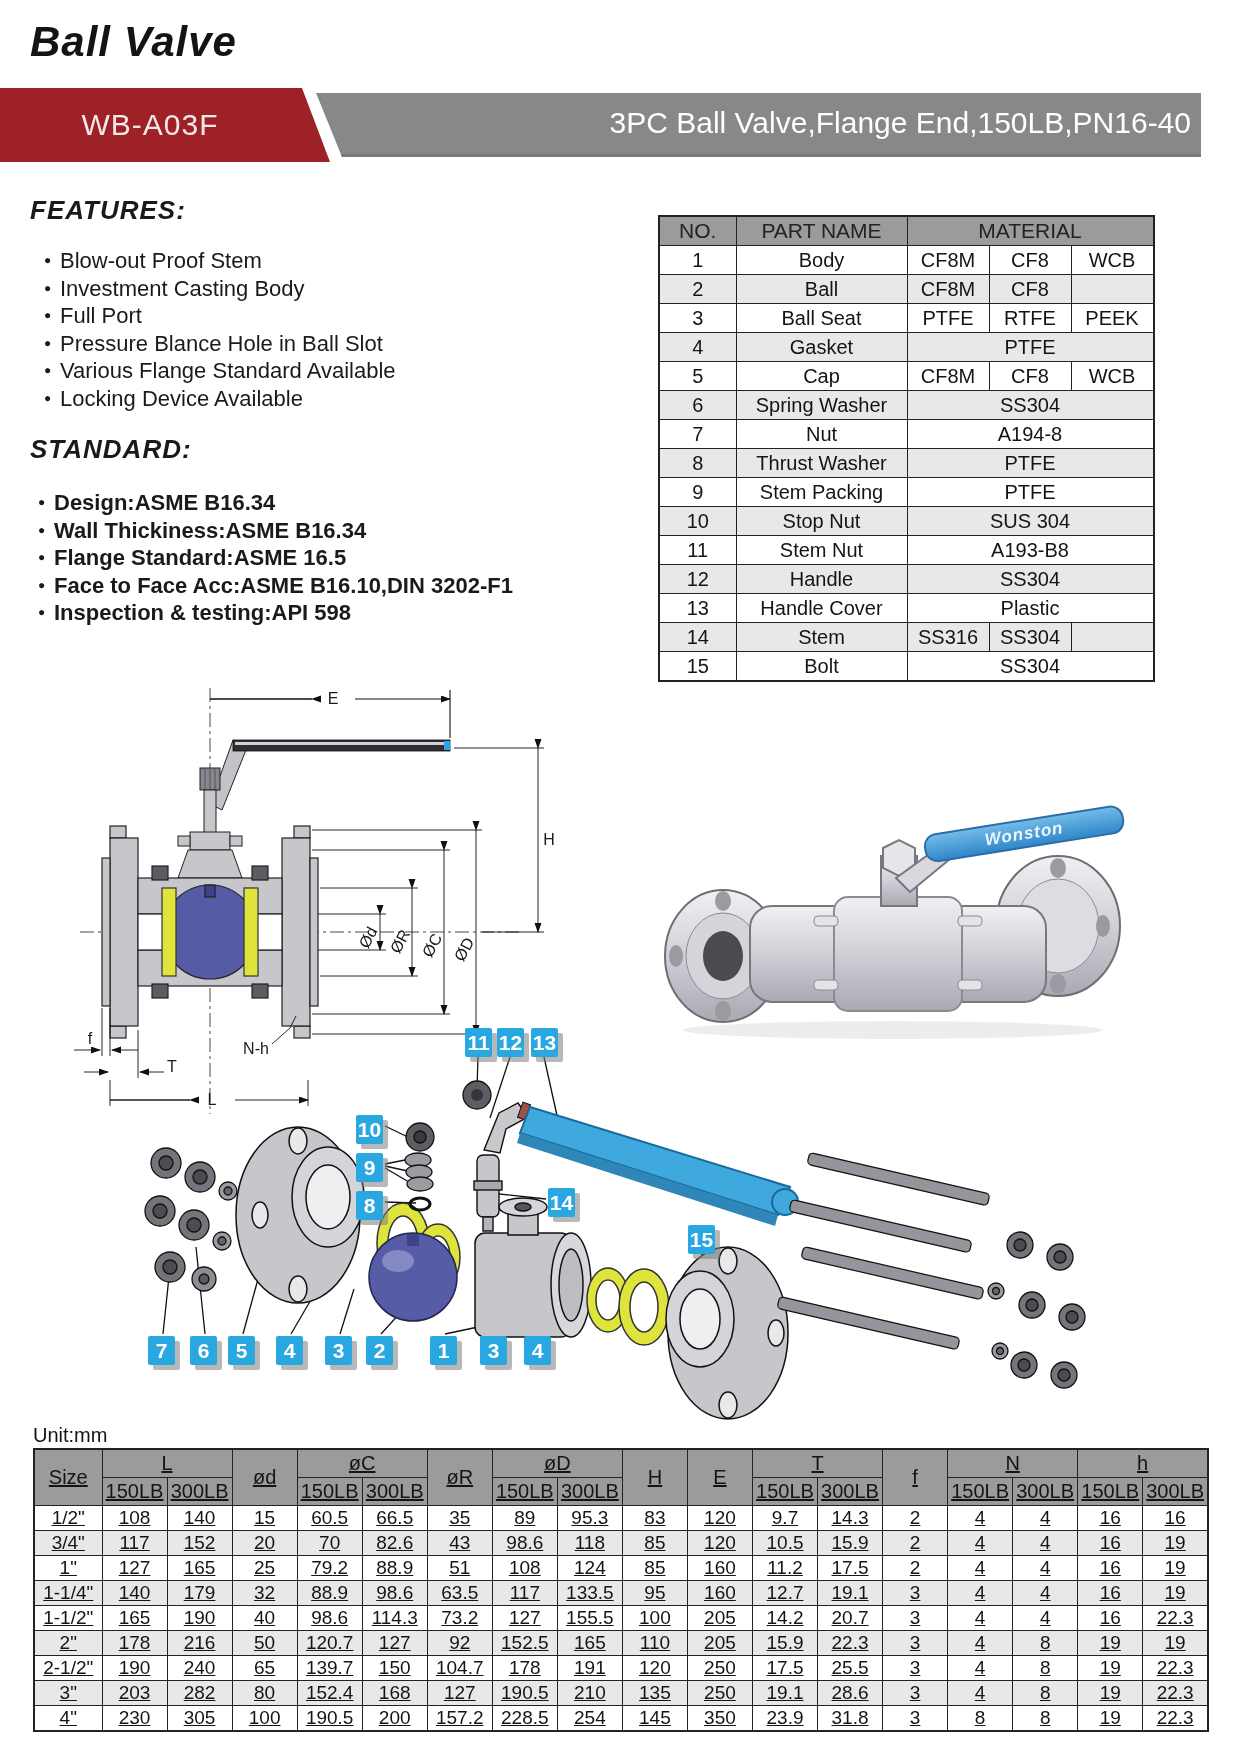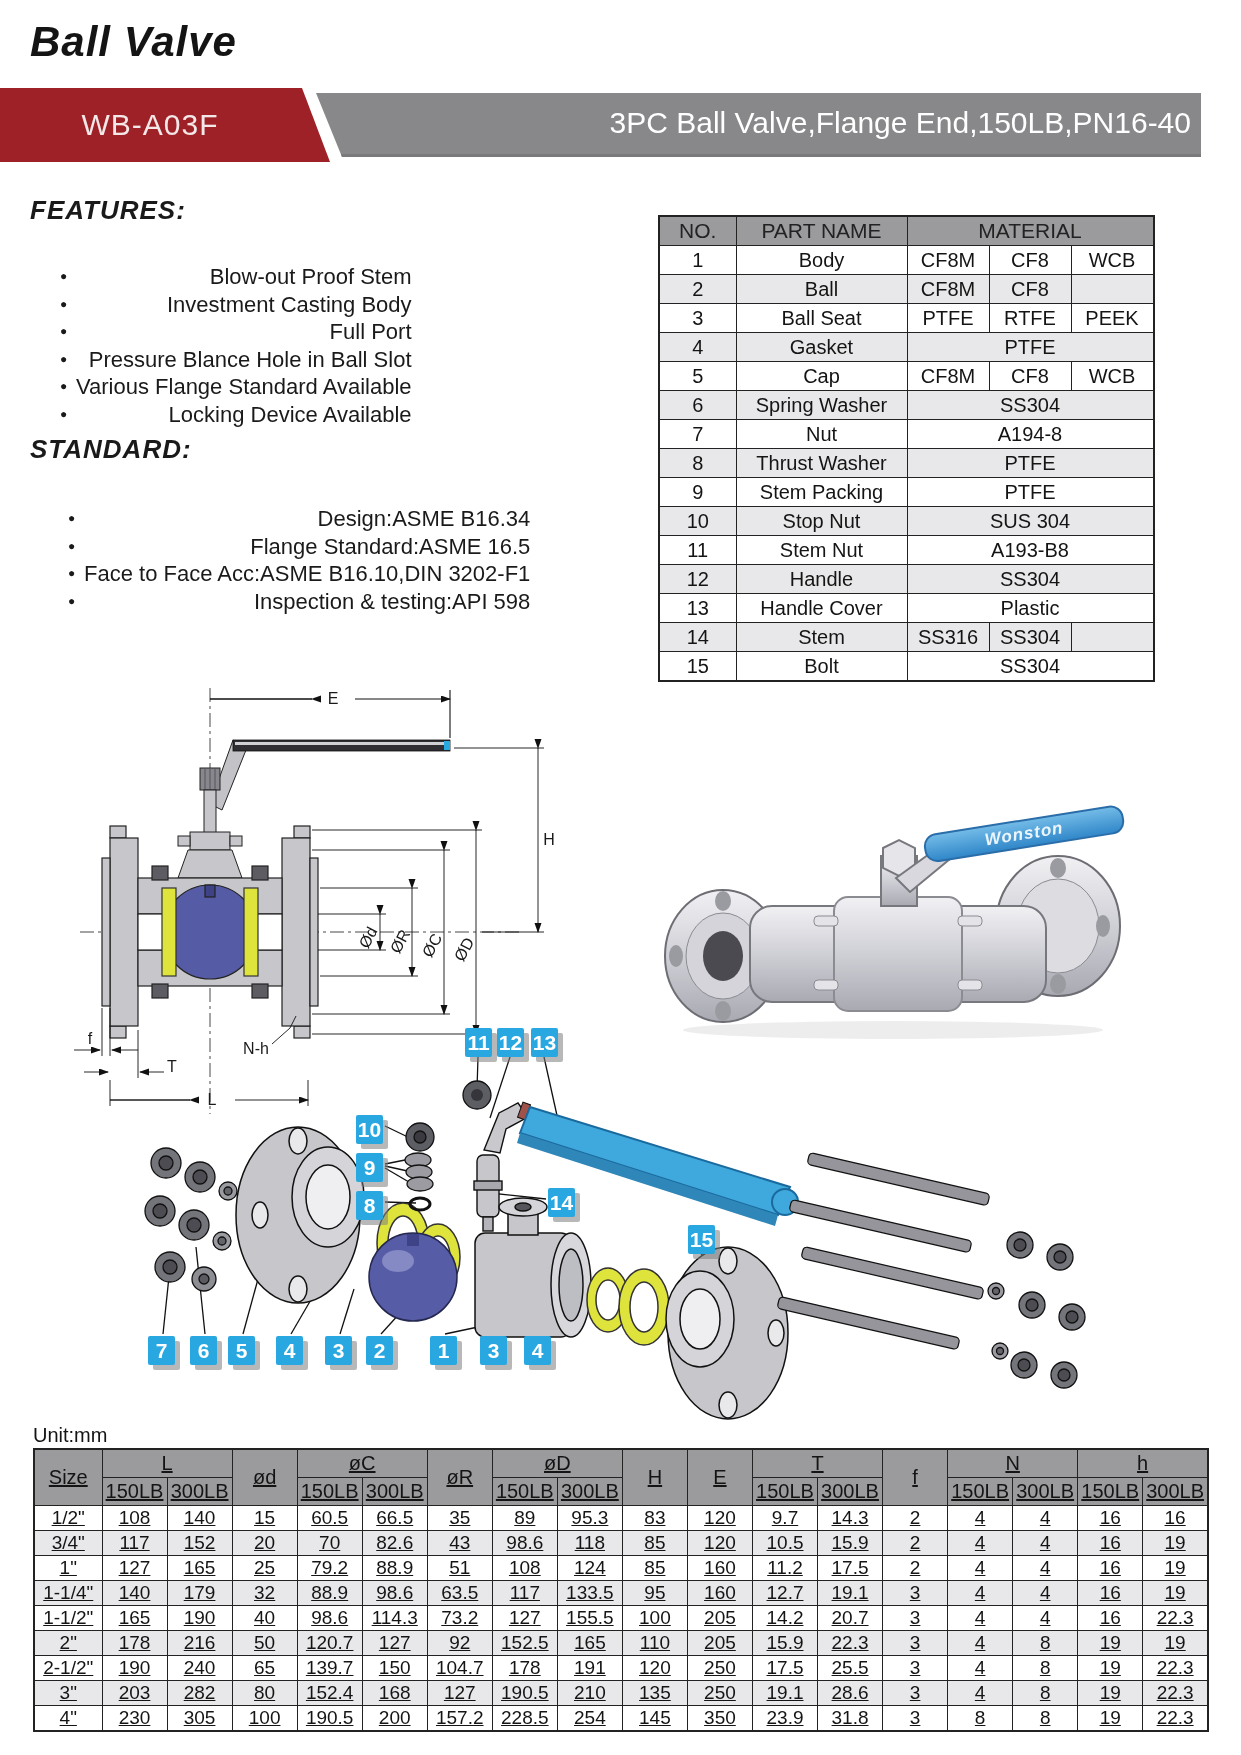--- a/index.html
+++ b/index.html
@@ -15,25 +15,25 @@
                border-bottom:3px solid #7a7a7d;}
   .banner-red{position:absolute;left:0;top:0;width:400px;height:74px;background:#9e2127;
               clip-path:polygon(0 0,302px 0,330px 74px,0 74px);}
   .banner-model{position:absolute;left:30px;top:0;width:240px;height:74px;line-height:74px;
                 text-align:center;color:#f3e7e7;font-size:30px;letter-spacing:1px;}
   .banner-sub{position:absolute;left:350px;right:10px;top:0;height:74px;line-height:70px;
               text-align:right;color:#fff;font-size:30px;}
 
   
   .sec-head{position:absolute;font-size:26px;font-style:italic;font-weight:bold;color:#1a1a1a;letter-spacing:1px;}
-  ul.plain{list-style:none;margin:16px;padding:0;font-size:22px;color:#1a1a1a;text-align:right;}
+  ul.plain{list-style:none;margin:0;padding:0;font-size:22px;color:#1a1a1a;}
   ul.plain li{line-height:27.5px;position:relative;padding-left:16px;}
   ul.plain li::before{content:"\25CF";position:absolute;left:0;top:0;font-size:12px;line-height:27.5px;}
   .features-list{position:absolute;left:44px;top:247px;}
-  .standard-list{position:absolute;left:52px;top:489px;}
+  .standard-list{position:absolute;left:38px;top:489px;font-weight:bold;}
   .standard-list li{line-height:27.5px;}
   .std-sub{padding-left:160px;line-height:27.5px;}
 
   
   .parts-table{position:absolute;left:658px;top:207px;border-collapse:collapse;
                font-size:20px;color:#141414;}
   .parts-table th,.parts-table td{border:1px solid #222;text-align:center;height:28px;padding:0 2px;}
   .parts-table{border:2px solid #222;margin-top:8px;}
   .parts-table thead th{background:#9b9b9e;color:#222;font-weight:normal;font-size:21px;}
   .parts-table tbody tr:nth-child(even){background:#e8e8ea;}
@@ -79,20 +79,21 @@
     <li>Investment Casting Body</li>
     <li>Full Port</li>
     <li>Pressure Blance Hole in Ball Slot</li>
     <li>Various Flange Standard Available</li>
     <li>Locking Device Available</li>
   </ul>
 
   <div class="sec-head" style="left:30px;top:434px;">STANDARD:</div>
   <ul class="plain standard-list">
     <li>Design:ASME B16.34</li>
+    <li>Wall Thickiness:ASME B16.34</li>
     <li>Flange Standard:ASME 16.5</li>
     <li>Face to Face Acc:ASME B16.10,DIN 3202-F1</li>
     <li>Inspection &amp; testing:API 598</li>
   </ul>
 
   <table class="parts-table">
     <thead>
       <tr>
         <th class="col-no">NO.</th>
         <th class="col-name">PART NAME</th>

